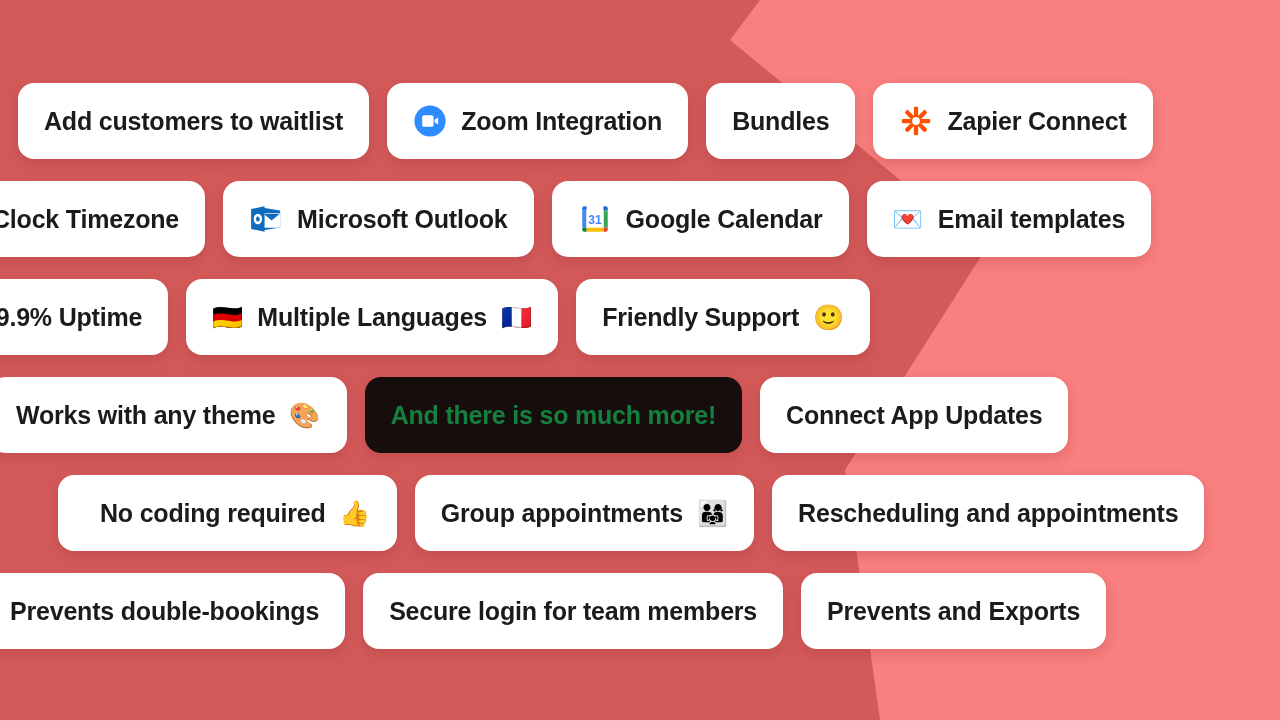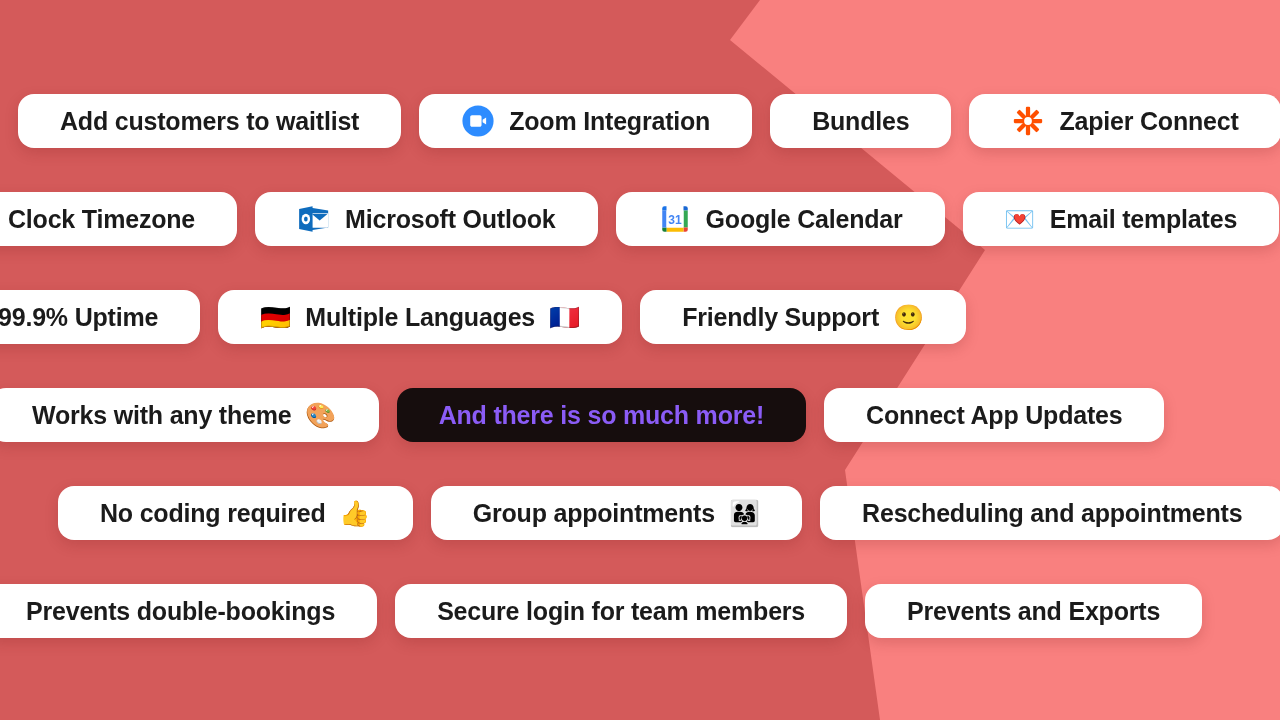--- a/index.html
+++ b/index.html
@@ -21,38 +21,38 @@
   .row {
     display:flex; align-items:center;
     flex:0 0 auto;
     height:98px;
     gap:18px;
     width:1280px;
   }
   .card {
     background:#ffffff;
     border-radius:16px;
-    height:54px;
+    height:76px;
     display:flex; align-items:center; justify-content:flex-end;
     gap:14px;
-    padding:0 42px;
+    padding:0 26px;
     white-space:nowrap;
     box-shadow:0 5px 14px rgba(120,25,25,0.20);
     flex:0 0 auto;
   }
   .card.dark { background:#160d0d; }
   .card .label {
     font-size:25px;
     font-weight:600;
     color:#1b1b1b;
     letter-spacing:-0.2px;
     line-height:1;
   }
-  .card.dark .label { color:#8b5cf6; font-weight:700; }
-  .card.bolder .label { font-weight:700; }
+  .card.dark .label { color:#15803d; font-weight:700; }
+  .card.bolder .label { font-weight:700;margin-left:16px; }
   .emoji { font-size:25px; line-height:1; }
   .ico { width:34px; height:34px; flex:0 0 auto; display:block; }
   
   .r0 { padding-left:24px; }
   .r1 { padding-left:-0px; margin-left:-80px; }
   .r2 { margin-left:-68px; }
   .r3 { margin-left:-14px; }
   .r4 { padding-left:34px; }
   .r5 { margin-left:-18px; }
 </style>

